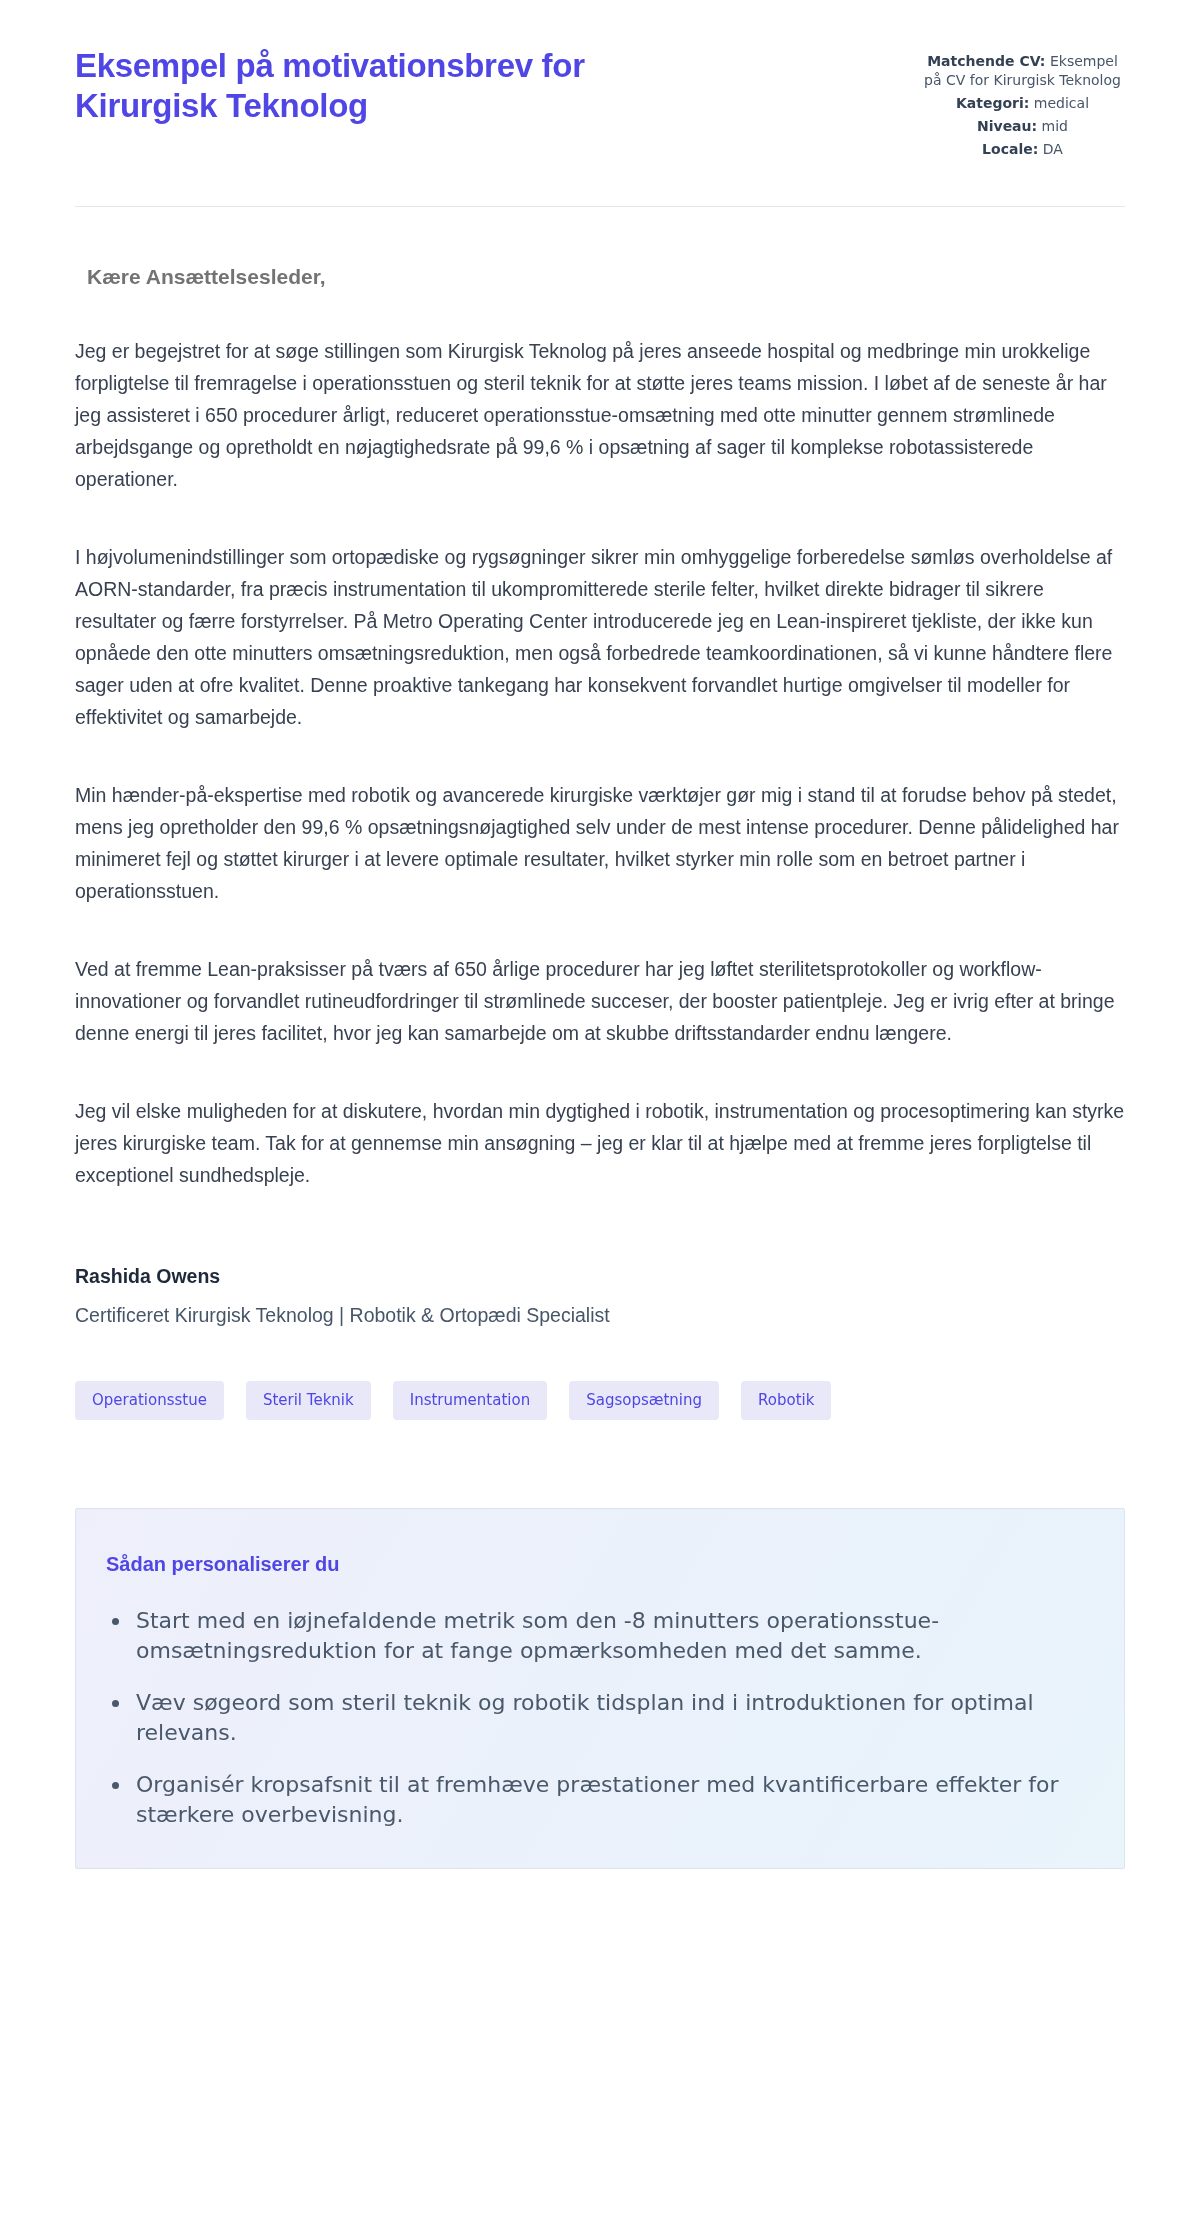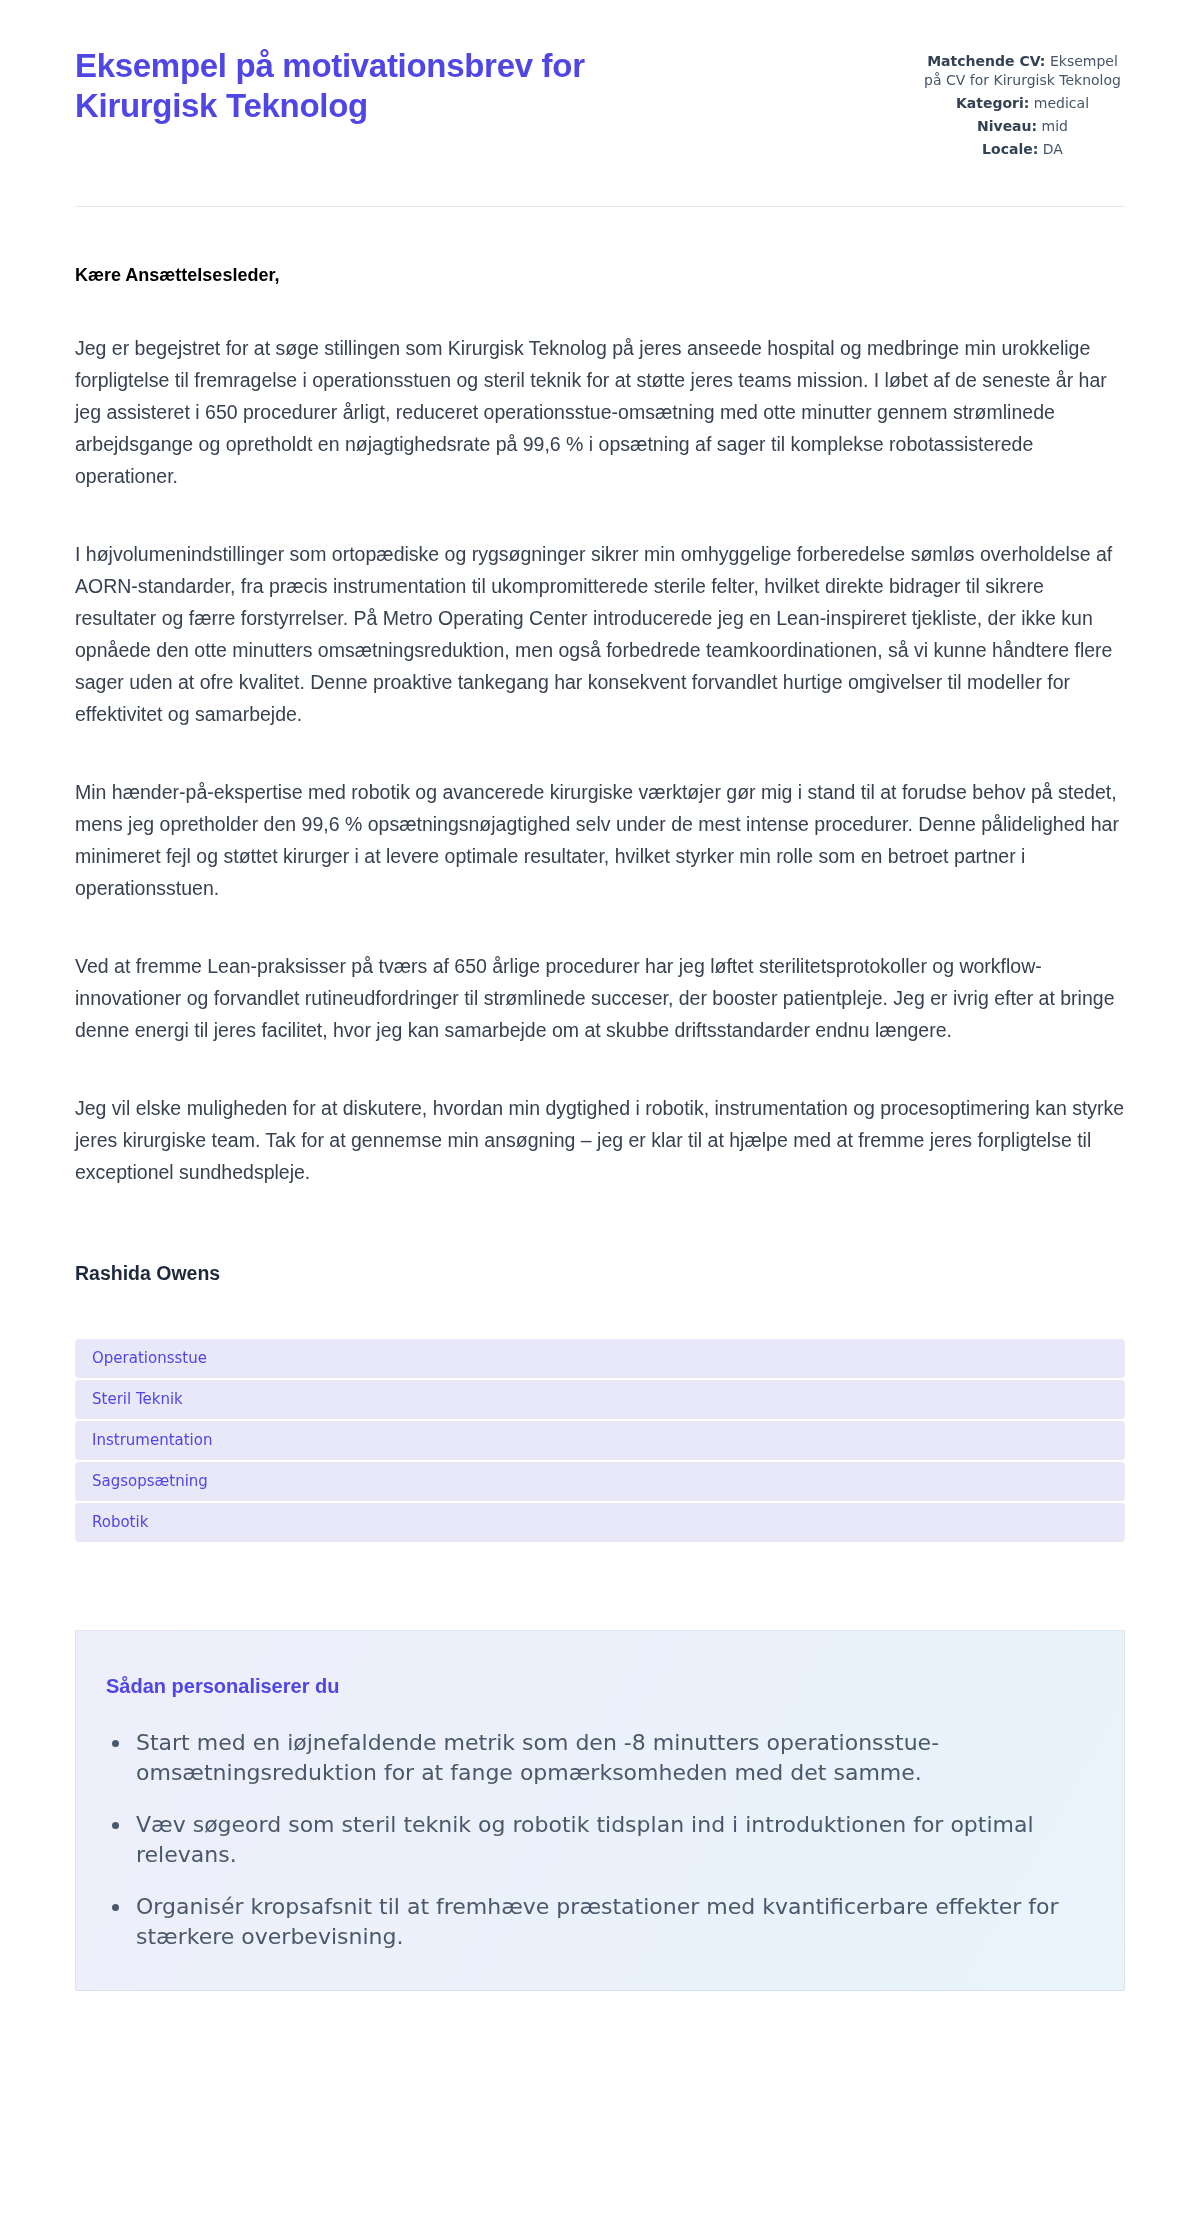--- a/index.html
+++ b/index.html
@@ -42,37 +42,37 @@
     color: #475569;
     font-family: "DejaVu Sans", sans-serif;
   }
   .meta-row { margin-bottom: 4px; }
   .meta-label { font-weight: bold; color: #334155; }
 
   hr.divider { border: none; border-top: 1px solid #e5e7eb; margin: 44px 0 0; }
 
   
   .greeting {
-    margin: 58px 0 0;
-    font-size: 18px;
+    margin: 58px 12px 0;
+    font-size: 21px;
     font-weight: bold;
-    color: #000000;
+    color: #737373;
   }
   p.body-par {
     margin: 46px 0 0;
     font-size: 19.5px;
     line-height: 32px;
     color: #374151;
   }
   .sig-name { margin: 74px 0 0; font-size: 19.5px; font-weight: bold; color: #1e293b; }
   .sig-title { margin: 16px 0 0; font-size: 19.5px; color: #475569; }
 
   
-  .tags { margin: 54px 0 0; display: flex; flex-wrap: wrap; gap: 2px;
-          font-family: "DejaVu Sans", sans-serif; flex-direction: column; }
+  .tags { margin: 54px 0 0; display: flex; flex-wrap: wrap; gap: 22px;
+          font-family: "DejaVu Sans", sans-serif; }
   .chip {
     display: inline-block;
     background: #e9e8f8;
     color: #4f46e5;
     font-size: 15px;
     line-height: 1;
     padding: 12px 17px;
     border-radius: 4px;
     cursor: pointer;
   }
@@ -129,20 +129,21 @@
   <hr class="divider">
 
   <main class="letter">
     <p class="greeting">Kære Ansættelsesleder,</p>
     <p class="body-par">Jeg er begejstret for at søge stillingen som Kirurgisk Teknolog på jeres anseede hospital og medbringe min urokkelige forpligtelse til fremragelse i operationsstuen og steril teknik for at støtte jeres teams mission. I løbet af de seneste år har jeg assisteret i 650 procedurer årligt, reduceret operationsstue-omsætning med otte minutter gennem strømlinede arbejdsgange og opretholdt en nøjagtighedsrate på 99,6 % i opsætning af sager til komplekse robotassisterede operationer.</p>
     <p class="body-par">I højvolumenindstillinger som ortopædiske og rygsøgninger sikrer min omhyggelige forberedelse sømløs overholdelse af AORN-standarder, fra præcis instrumentation til ukompromitterede sterile felter, hvilket direkte bidrager til sikrere resultater og færre forstyrrelser. På Metro Operating Center introducerede jeg en Lean-inspireret tjekliste, der ikke kun opnåede den otte minutters omsætningsreduktion, men også forbedrede teamkoordinationen, så vi kunne håndtere flere sager uden at ofre kvalitet. Denne proaktive tankegang har konsekvent forvandlet hurtige omgivelser til modeller for effektivitet og samarbejde.</p>
     <p class="body-par">Min hænder-på-ekspertise med robotik og avancerede kirurgiske værktøjer gør mig i stand til at forudse behov på stedet, mens jeg opretholder den 99,6 % opsætningsnøjagtighed selv under de mest intense procedurer. Denne pålidelighed har minimeret fejl og støttet kirurger i at levere optimale resultater, hvilket styrker min rolle som en betroet partner i operationsstuen.</p>
     <p class="body-par">Ved at fremme Lean-praksisser på tværs af 650 årlige procedurer har jeg løftet sterilitetsprotokoller og workflow-innovationer og forvandlet rutineudfordringer til strømlinede succeser, der booster patientpleje. Jeg er ivrig efter at bringe denne energi til jeres facilitet, hvor jeg kan samarbejde om at skubbe driftsstandarder endnu længere.</p>
     <p class="body-par">Jeg vil elske muligheden for at diskutere, hvordan min dygtighed i robotik, instrumentation og procesoptimering kan styrke jeres kirurgiske team. Tak for at gennemse min ansøgning – jeg er klar til at hjælpe med at fremme jeres forpligtelse til exceptionel sundhedspleje.</p>
     <p class="sig-name">Rashida Owens</p>
+    <p class="sig-title">Certificeret Kirurgisk Teknolog | Robotik &amp; Ortopædi Specialist</p>
   </main>
 
   <div class="tags">
     <span class="chip">Operationsstue</span>
     <span class="chip">Steril Teknik</span>
     <span class="chip">Instrumentation</span>
     <span class="chip">Sagsopsætning</span>
     <span class="chip">Robotik</span>
   </div>
 

